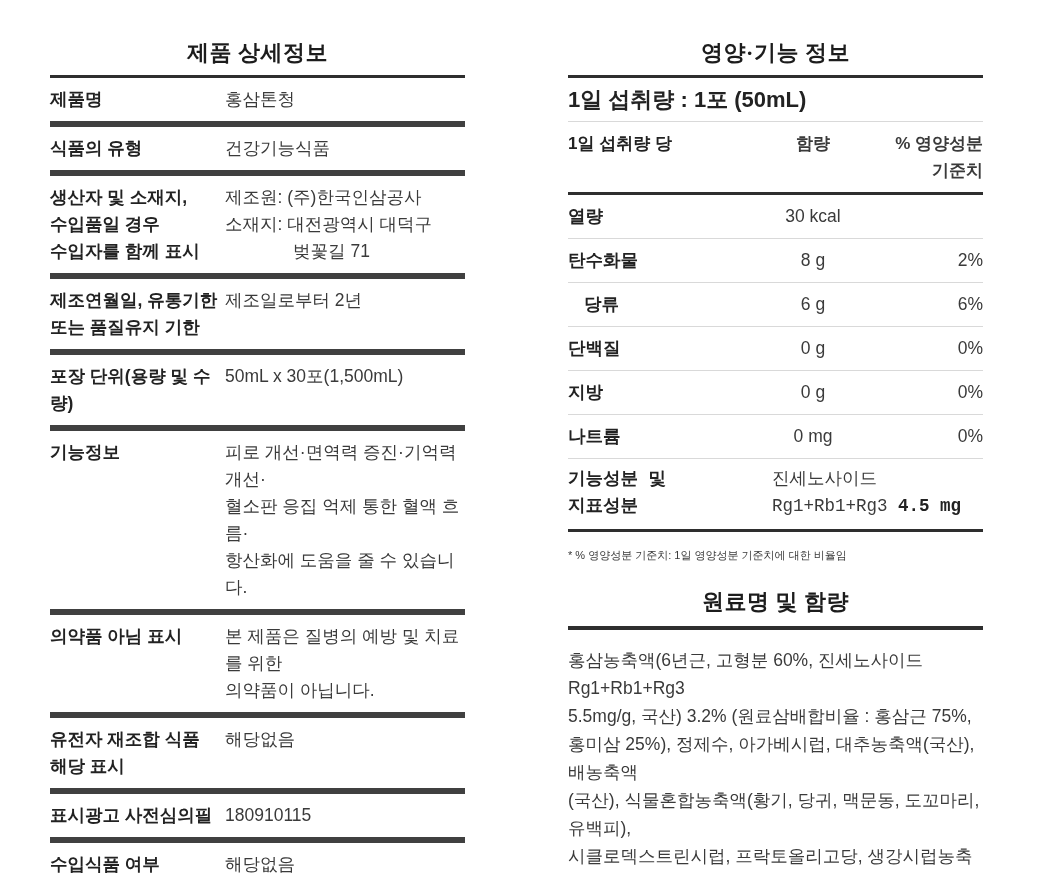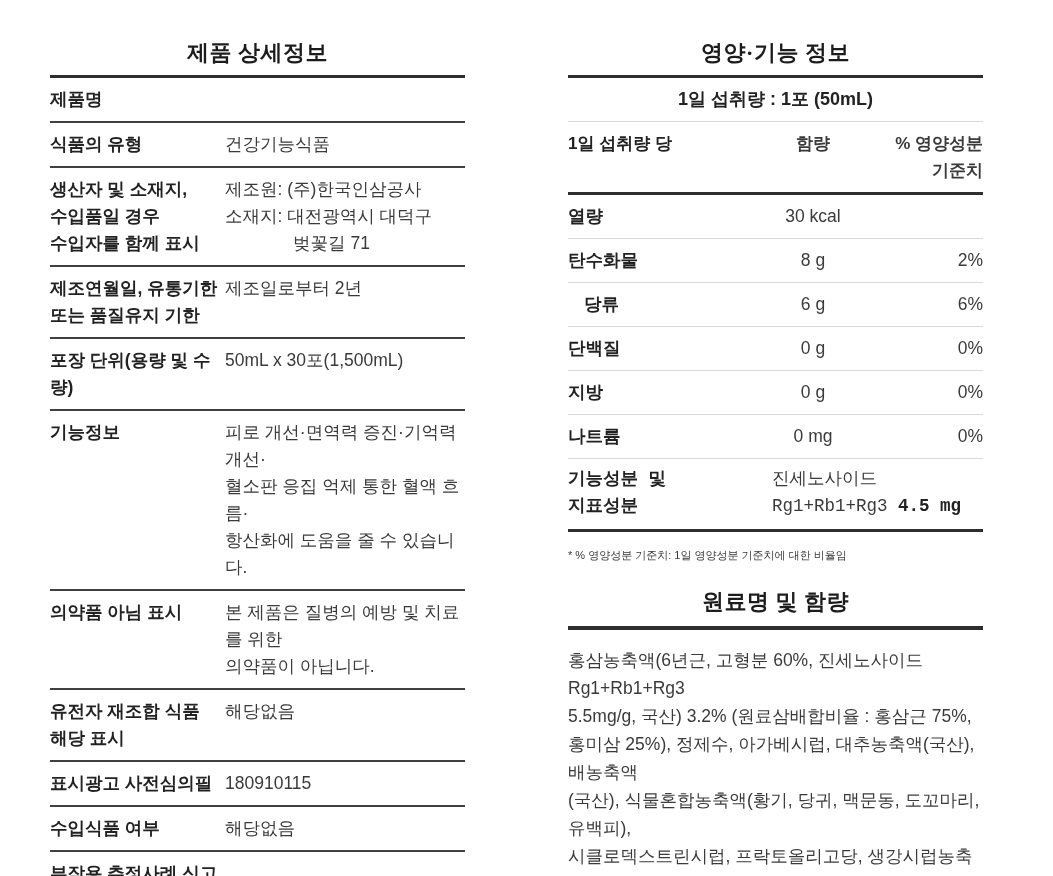--- a/index.html
+++ b/index.html
@@ -25,37 +25,37 @@
     text-align: center; line-height: 30px; letter-spacing: 0.5px;
   }
   .thick-line { border-top: 3px solid #2e2e2e; margin-top: 7px; }
   .double-line { height: 3px; border-top: 2px solid #2e2e2e; border-bottom: 2px solid #2e2e2e; margin-top: 9px; }
 
   
   .detail-table { width: 100%; }
   .drow {
     display: flex; align-items: flex-start;
     padding: 8px 0;
-    border-bottom: 2px solid #404040;
+    border-bottom: 6px solid #404040;
   }
   .drow:last-child { border-bottom: 2px solid #2e2e2e; }
   .dlabel {
     width: 175px; flex: 0 0 175px;
     font-size: 17.5px; font-weight: 700; color: #222222;
     line-height: 27px; white-space: pre-wrap;
   }
   .dvalue {
     flex: 1;
     font-size: 17.5px; color: #3a3a3a;
     line-height: 27px; white-space: pre-wrap;
   }
 
   
   .serving-row {
-    text-align: center; font-size: 18px; font-weight: 700; color: #222222;
+    text-align: left; font-size: 22px; font-weight: 700; color: #222222;
     padding: 8px 0; line-height: 27px;
     border-bottom: 1px solid #d9d9d9;
   }
   .nhead {
     display: grid; grid-template-columns: 175px 140px 1fr;
     padding: 8px 0; line-height: 27px;
     border-bottom: 3px solid #2e2e2e;
     font-size: 17px; font-weight: 700; color: #222222;
   }
   .nrow {
@@ -95,20 +95,21 @@
 
 <div class="page">
 
   <section class="col col-left">
     <h2 class="section-title">제품 상세정보</h2>
     <div class="thick-line"></div>
 
     <div class="detail-table">
       <div class="drow">
         <div class="dlabel">제품명</div>
+        <div class="dvalue">홍삼톤청</div>
       </div>
       <div class="drow">
         <div class="dlabel">식품의 유형</div>
         <div class="dvalue">건강기능식품</div>
       </div>
       <div class="drow">
         <div class="dlabel">생산자 및 소재지,
 수입품일 경우
 수입자를 함께 표시</div>
         <div class="dvalue">제조원: (주)한국인삼공사

